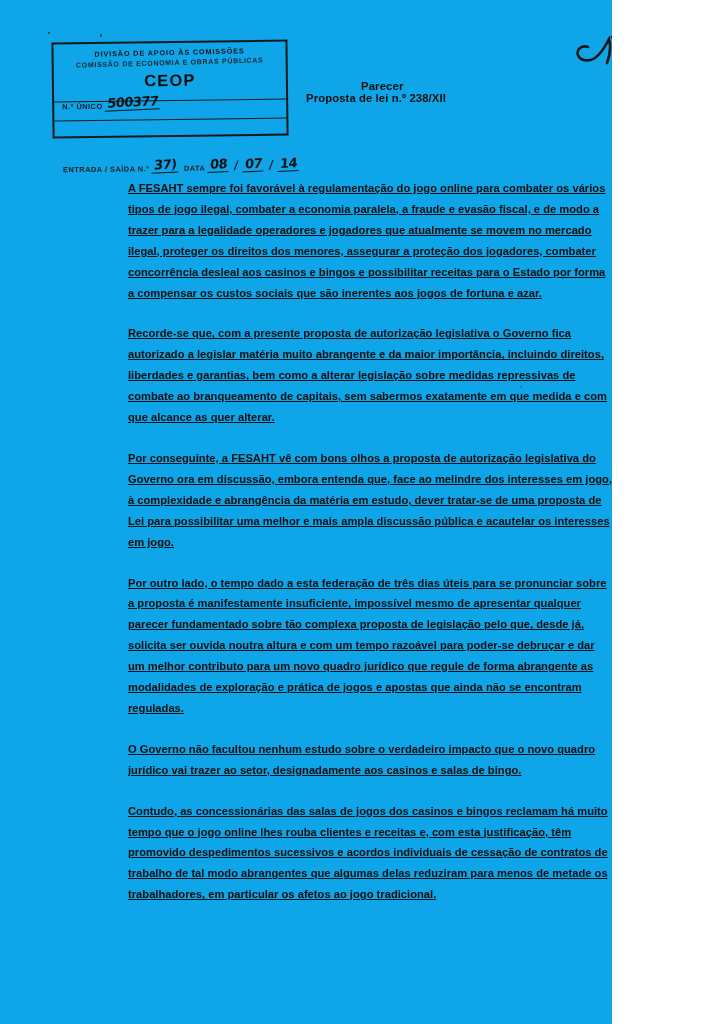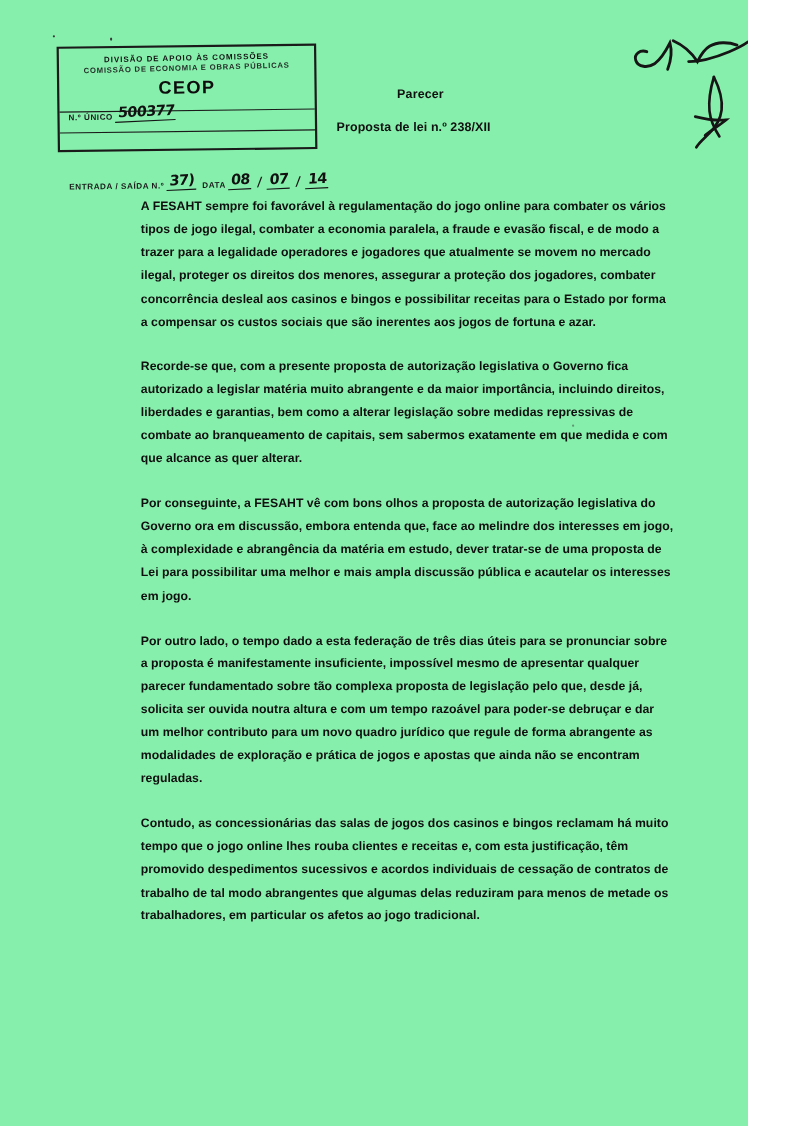--- a/index.html
+++ b/index.html
@@ -6,23 +6,23 @@
   html, body {
     margin: 0;
     padding: 0;
     background: #ffffff;
   }
   body {
     font-family: "Liberation Sans", sans-serif;
   }
   #page {
     position: relative;
-    width: 680px;
+    width: 612px;
     height: 1024px;
-    background: #86efac;
+    background: #0ea5e9;
     overflow: hidden;
     box-sizing: border-box;
   }
 
   
   .stamp {
     position: absolute;
     left: 52px;
     top: 41px;
     width: 236px;
@@ -127,39 +127,39 @@
     font-size: 11.3px;
     font-weight: bold;
     color: #101010;
     margin-left: 55px;
     letter-spacing: 0.15px;
   }
   .doc-subtitle {
     font-size: 11.3px;
     font-weight: bold;
     color: #101010;
-    margin-top: 18px;
     letter-spacing: 0.1px;
   }
 
   
   .body-col {
     position: absolute;
     left: 128px;
     top: 178px;
     width: 485px;
   }
   .para {
     font-size: 11.15px;
     font-weight: bold;
     line-height: 20.9px;
     color: #0f0f0f;
     margin: 0 0 20px 0;
     letter-spacing: 0.02px;
     text-align: left;
+    text-decoration: underline;
   }
   .para:last-child { margin-bottom: 0; }
 </style>
 </head>
 <body>
 
 <div id="page">
 
   <div class="speck" style="left:48px;top:32px;width:2px;height:2px;"></div>
   <div class="speck" style="left:100px;top:34px;width:2px;height:3px;"></div>
@@ -207,16 +207,17 @@
   <div class="title-block">
     <div class="doc-title">Parecer</div>
     <div class="doc-subtitle">Proposta de lei n.º 238/XII</div>
   </div>
 
   <div class="body-col">
     <p class="para">A FESAHT sempre foi favorável à regulamentação do jogo online para combater os vários tipos de jogo ilegal, combater a economia paralela, a fraude e evasão fiscal, e de modo a trazer para a legalidade operadores e jogadores que atualmente se movem no mercado ilegal, proteger os direitos dos menores, assegurar a proteção dos jogadores, combater concorrência desleal aos casinos e bingos e possibilitar receitas para o Estado por forma a compensar os custos sociais que são inerentes aos jogos de fortuna e azar.</p>
     <p class="para">Recorde-se que, com a presente proposta de autorização legislativa o Governo fica autorizado a legislar matéria muito abrangente e da maior importância, incluindo direitos, liberdades e garantias, bem como a alterar legislação sobre medidas repressivas de combate ao branqueamento de capitais, sem sabermos exatamente em que medida e com que alcance as quer alterar.</p>
     <p class="para">Por conseguinte, a FESAHT vê com bons olhos a proposta de autorização legislativa do Governo ora em discussão, embora entenda que, face ao melindre dos interesses em jogo, à complexidade e abrangência da matéria em estudo, dever tratar-se de uma proposta de Lei para possibilitar uma melhor e mais ampla discussão pública e acautelar os interesses em jogo.</p>
     <p class="para">Por outro lado, o tempo dado a esta federação de três dias úteis para se pronunciar sobre a proposta é manifestamente insuficiente, impossível mesmo de apresentar qualquer parecer fundamentado sobre tão complexa proposta de legislação pelo que, desde já, solicita ser ouvida noutra altura e com um tempo razoável para poder-se debruçar e dar um melhor contributo para um novo quadro jurídico que regule de forma abrangente as modalidades de exploração e prática de jogos e apostas que ainda não se encontram reguladas.</p>
+    <p class="para">O Governo não facultou nenhum estudo sobre o verdadeiro impacto que o novo quadro jurídico vai trazer ao setor, designadamente aos casinos e salas de bingo.</p>
     <p class="para">Contudo, as concessionárias das salas de jogos dos casinos e bingos reclamam há muito tempo que o jogo online lhes rouba clientes e receitas e, com esta justificação, têm promovido despedimentos sucessivos e acordos individuais de cessação de contratos de trabalho de tal modo abrangentes que algumas delas reduziram para menos de metade os trabalhadores, em particular os afetos ao jogo tradicional.</p>
   </div>
 
 </div>
 
 </body></html>

